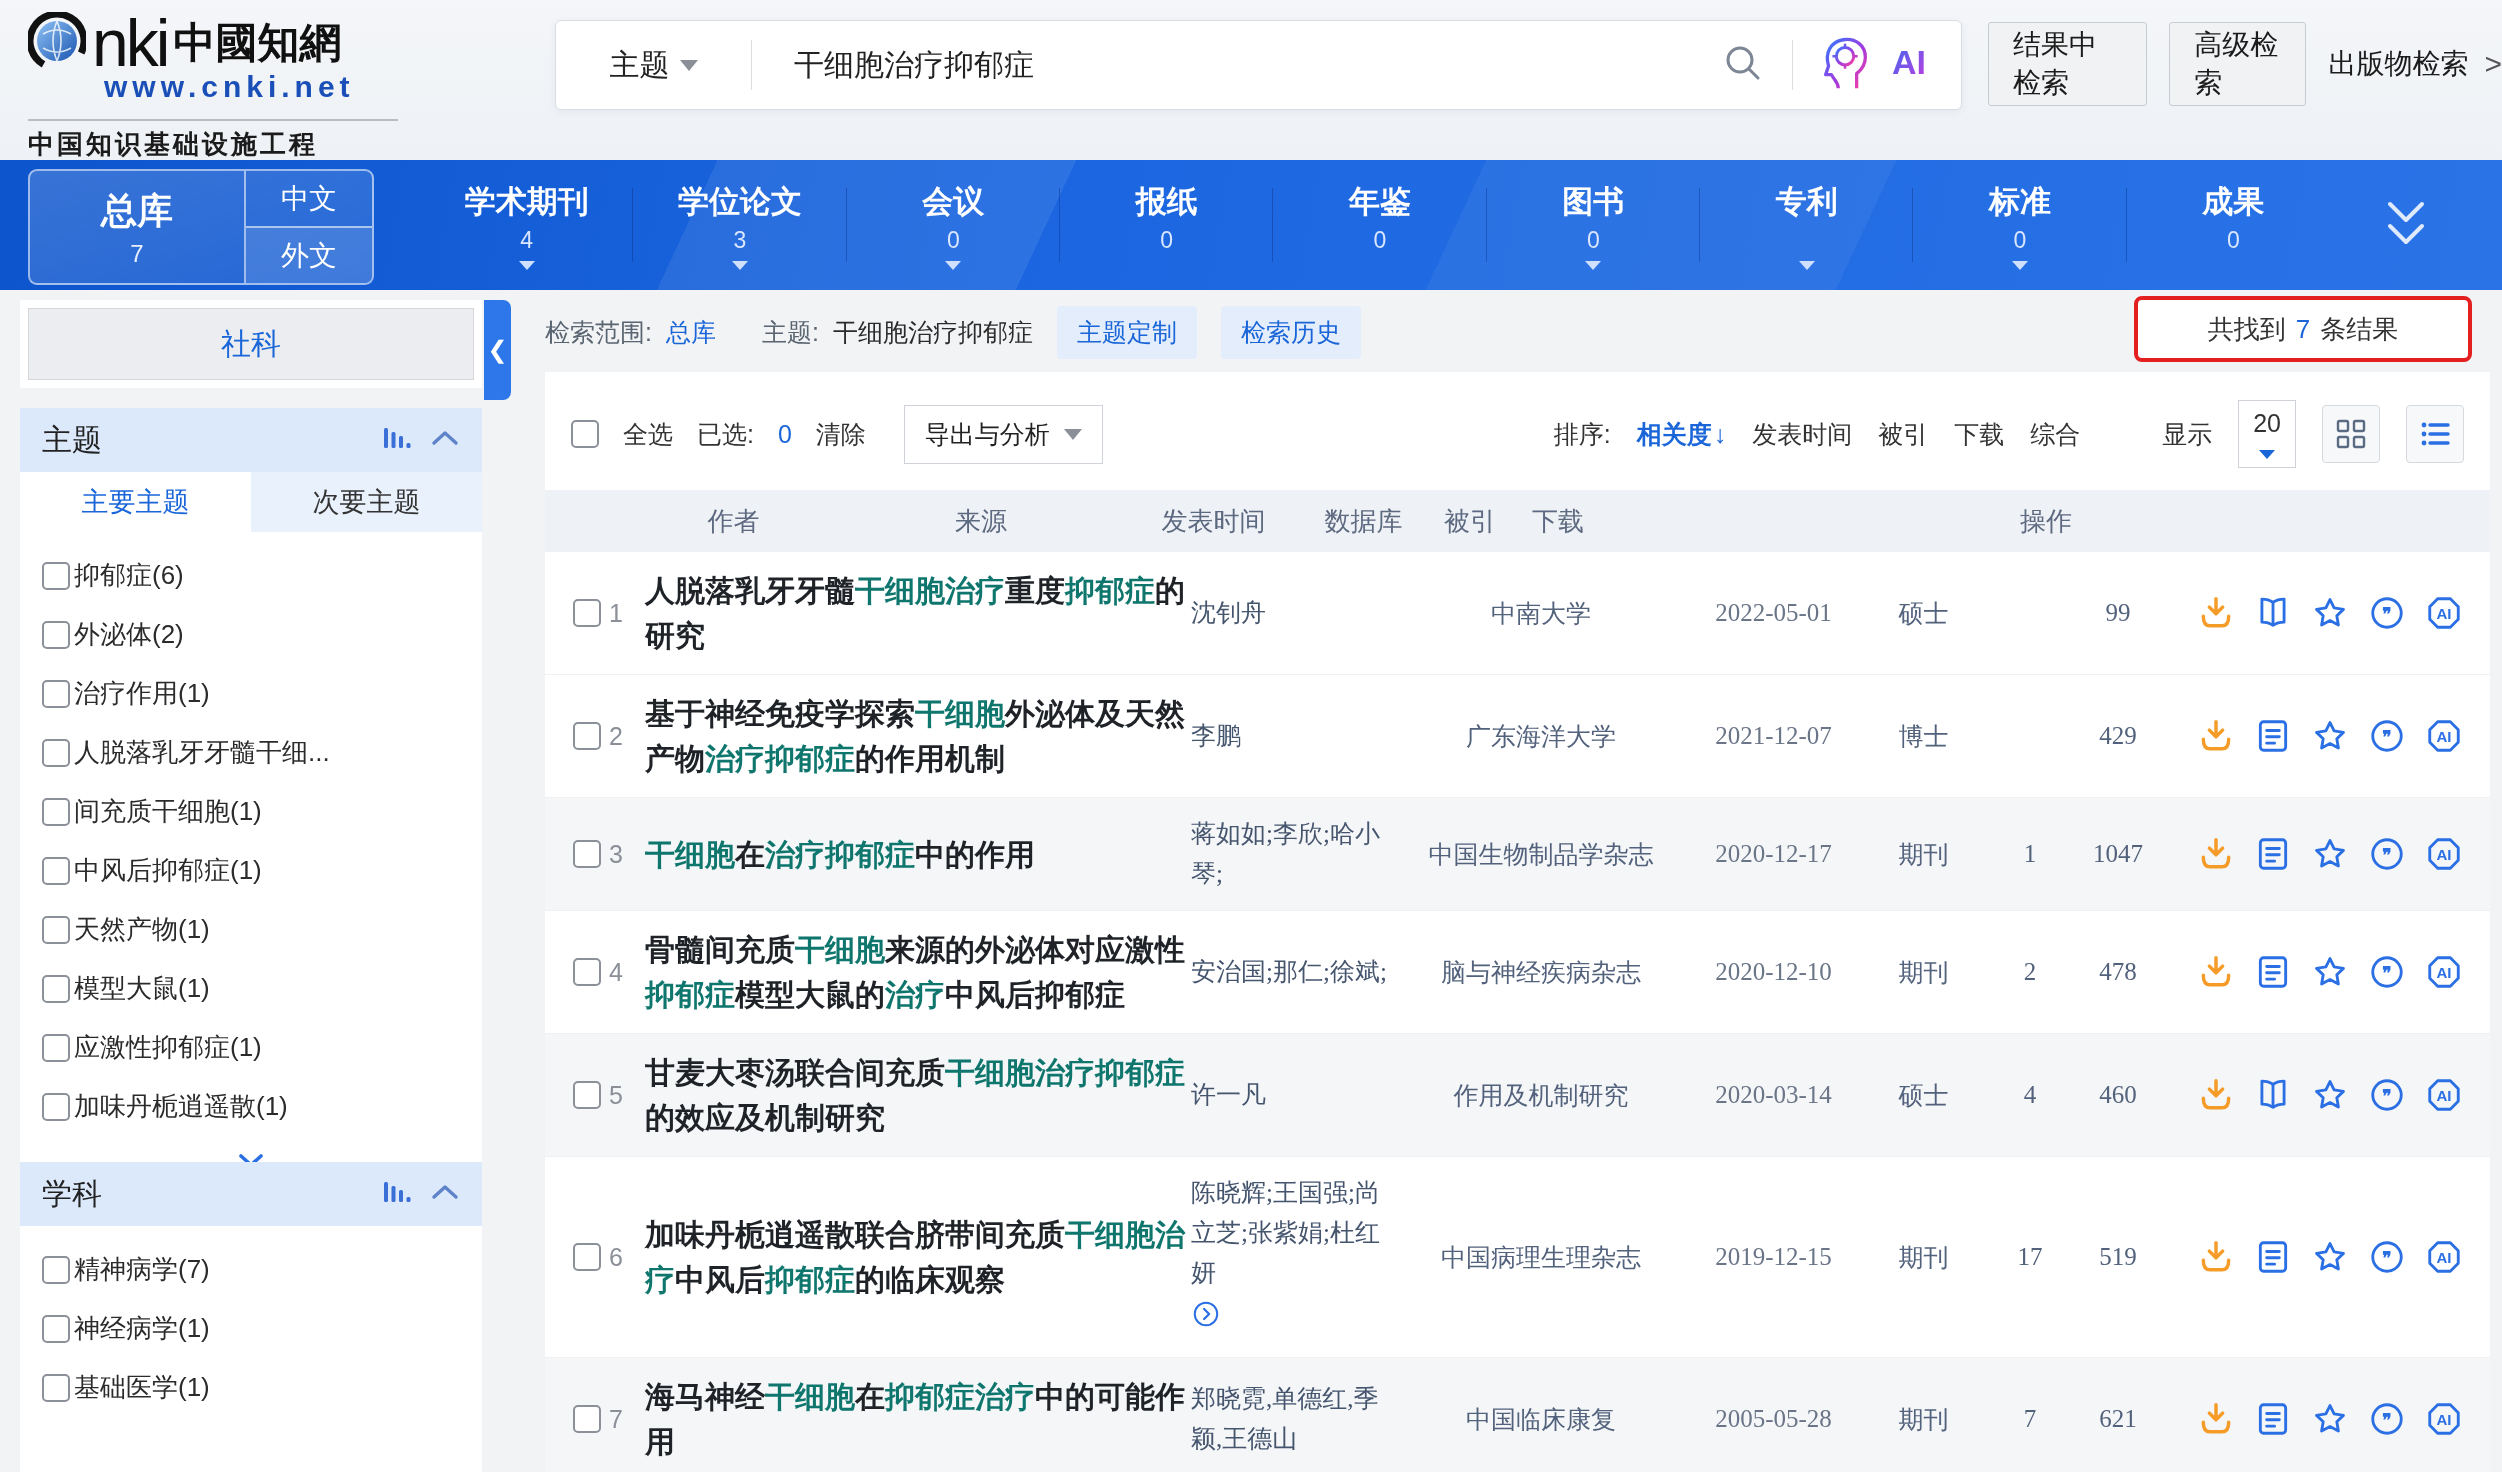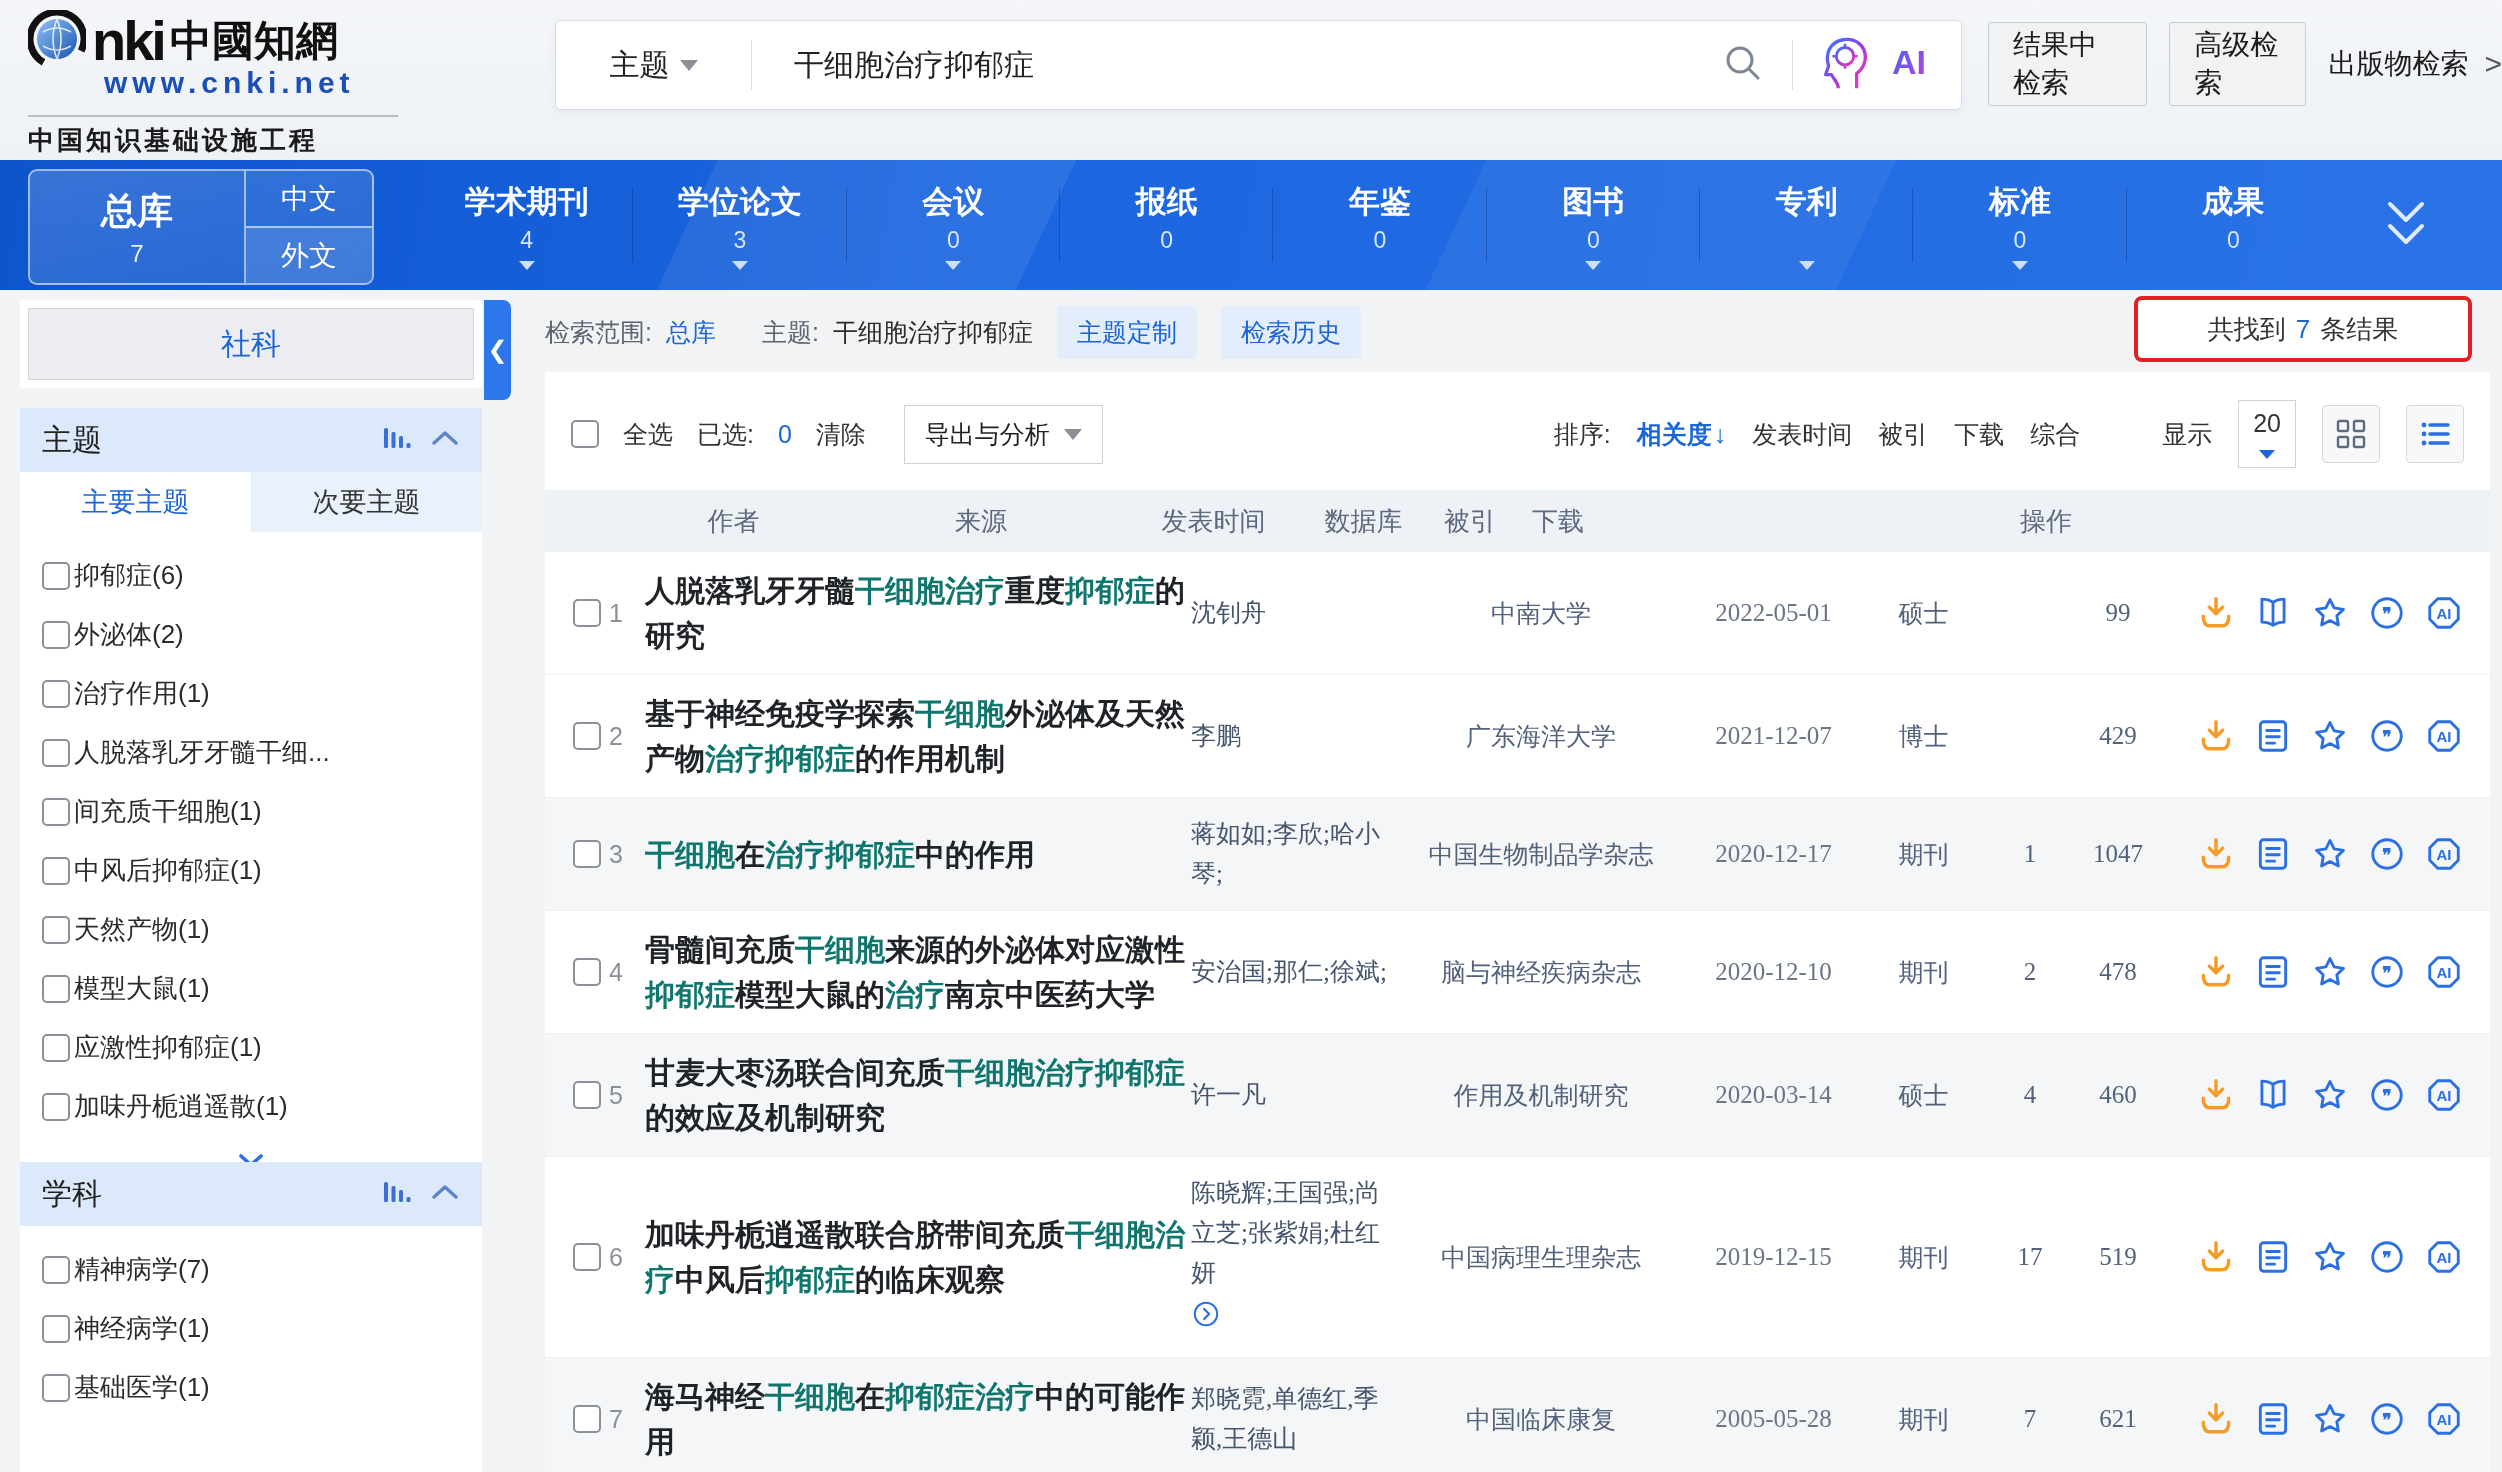--- a/index.html
+++ b/index.html
@@ -3,21 +3,21 @@
 <meta charset="utf-8">
 <style>
   html,body{margin:0;padding:0;background:#dfe2e6;}
   .page{position:relative;width:2502px;height:1472px;background:#f2f3f5;overflow:hidden;
         font-family:"Liberation Sans",sans-serif;color:#333;}
   
   .top-header{position:absolute;top:0;left:0;right:0;height:160px;
       background:linear-gradient(180deg,#f4f6f9,#eef1f5);}
   .logo{position:absolute;left:28px;top:10px;}
   .logo-row1{display:flex;align-items:center;gap:6px;}
-  .logo-nki{font-size:56px;font-weight:700;color:#101010;letter-spacing:-3px;line-height:1;}
+  .logo-nki{font-size:66px;font-weight:400;color:#101010;letter-spacing:-3px;line-height:1;}
   .logo-cn{font-size:42px;font-weight:700;color:#101010;font-family:"Liberation Serif",serif;}
   .logo-url{font-size:30px;font-weight:700;color:#1a4fb8;letter-spacing:5px;margin:-6px 0 15px 76px;}
   .logo-sub{font-size:26px;font-weight:700;color:#1b1b1b;letter-spacing:3px;border-top:2px solid #b9bec4;padding-top:6px;width:370px;}
   .search-box{position:absolute;left:555px;top:20px;width:1405px;height:88px;background:#fff;
       border:1px solid #d9dde3;border-radius:6px;display:flex;align-items:center;
       box-shadow:0 2px 8px rgba(30,60,120,.06);}
   .field-select{width:195px;display:flex;justify-content:center;align-items:center;gap:10px;
       font-size:30px;color:#222;cursor:pointer;}
   .caret{width:0;height:0;border-left:9px solid transparent;border-right:9px solid transparent;
       border-top:11px solid #8a8f98;display:inline-block;}
@@ -615,21 +615,21 @@
                   </svg>
                 </span>
               </div>
             </div>
             <div class="t-row">
               <div class="col col-check">
                 <span class="cbox"></span>
                 <span class="row-num">4</span>
               </div>
               <div class="col col-title">
-                <div class="title-text"><span class="seg">骨髓间充质</span><span class="seg red">干细胞</span><span class="seg">来源的外泌体对应激性</span><span class="seg red">抑郁症</span><span class="seg">模型大鼠的</span><span class="seg red">治疗</span><span class="seg">南京中医药大学</span></div>
+                <div class="title-text"><span class="seg">骨髓间充质</span><span class="seg red">干细胞</span><span class="seg">来源的外泌体对应激性</span><span class="seg red">抑郁症</span><span class="seg">模型大鼠的</span><span class="seg red">治疗</span><span class="seg">中风后抑郁症</span></div>
               </div>
               <div class="col col-author"><span>安治国;那仁;徐斌;</span></div>
               <div class="col col-source">脑与神经疾病杂志</div>
               <div class="col col-date">2020-12-10</div>
               <div class="col col-db">期刊</div>
               <div class="col col-cited">2</div>
               <div class="col col-down">478</div>
               <div class="col col-ops">
                 <span class="op-icon">
                   <svg width="38" height="38" viewBox="0 0 24 24" fill="none">

